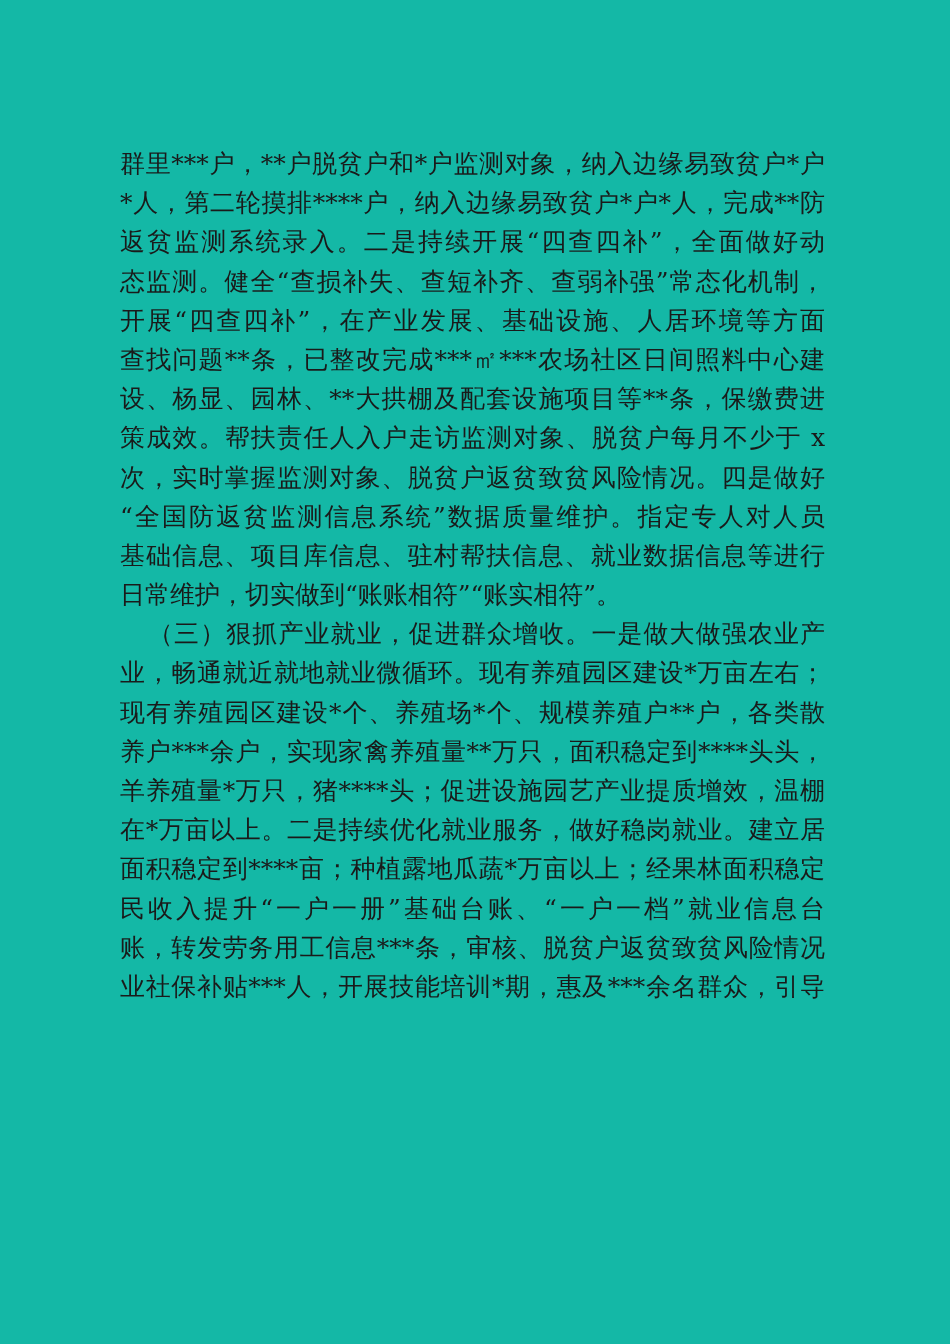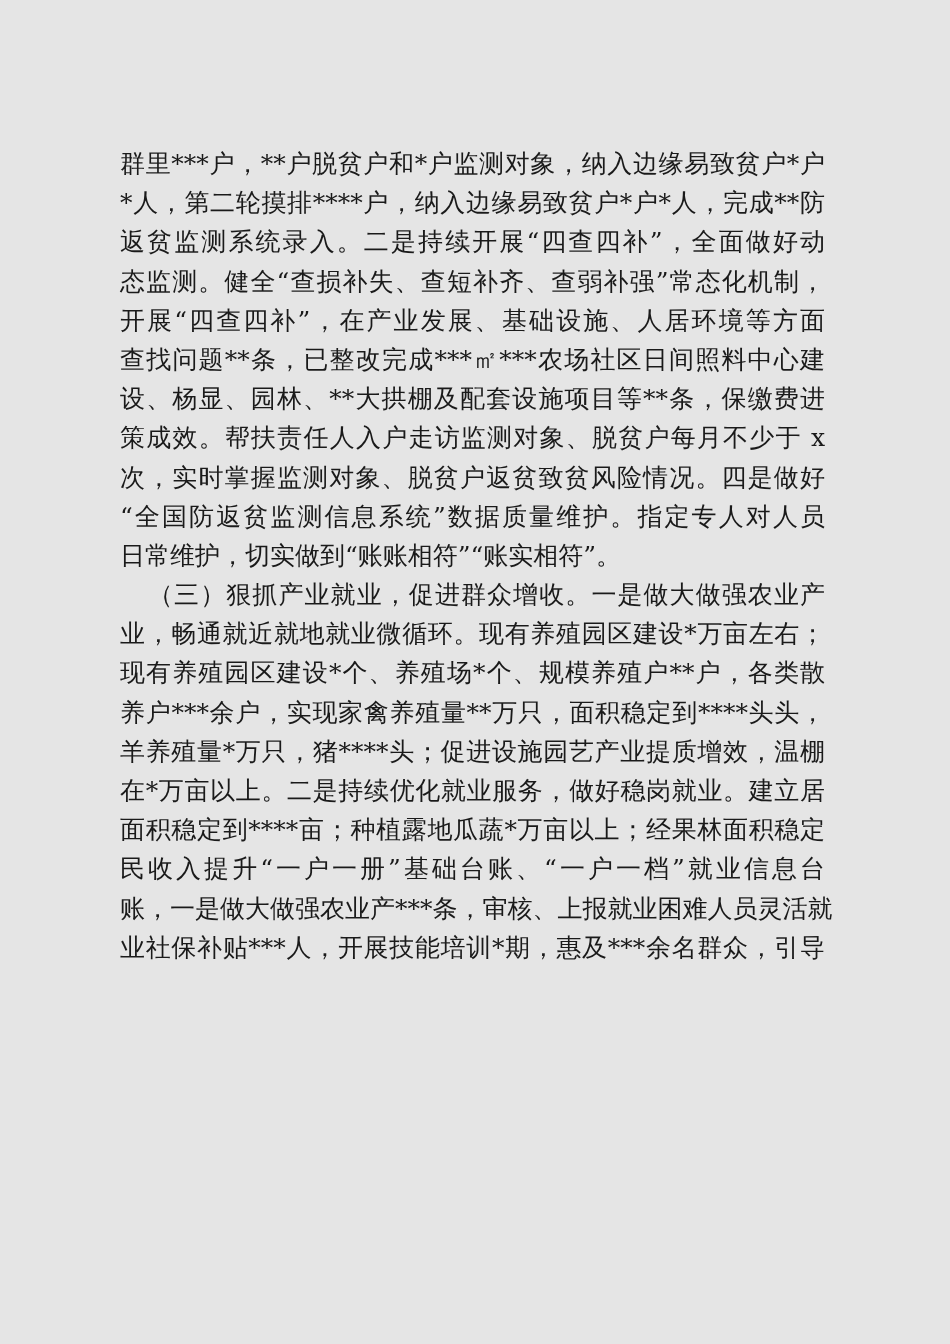--- a/index.html
+++ b/index.html
@@ -12,21 +12,21 @@
       height: 1344px;
       position: relative;
       overflow: hidden;
     }
     .page {
       position: absolute;
       left: 0;
       top: 0;
       width: 950px;
       height: 1344px;
-      background: #e5e5e5;
+      background: #14b8a6;
     }
     .text-block {
       position: absolute;
       left: 120px;
       top: 144px;
       width: 705px;
       font-family: "DejaVu Serif", "Liberation Serif", serif;
       color: #1a1a1a;
       font-size: 25px;
     }
@@ -59,30 +59,31 @@
       <div class="line">群里***户，**户脱贫户和*户监测对象，纳入边缘易致贫户*户</div>
       <div class="line">*人，第二轮摸排****户，纳入边缘易致贫户*户*人，完成**防</div>
       <div class="line">返贫监测系统录入。二是持续开展“四查四补”，全面做好动</div>
       <div class="line">态监测。健全“查损补失、查短补齐、查弱补强”常态化机制，</div>
       <div class="line">开展“四查四补”，在产业发展、基础设施、人居环境等方面</div>
       <div class="line">查找问题**条，已整改完成***㎡***农场社区日间照料中心建</div>
       <div class="line">设、杨显、园林、**大拱棚及配套设施项目等**条，保缴费进</div>
       <div class="line">策成效。帮扶责任人入户走访监测对象、脱贫户每月不少于 x</div>
       <div class="line">次，实时掌握监测对象、脱贫户返贫致贫风险情况。四是做好</div>
       <div class="line">“全国防返贫监测信息系统”数据质量维护。指定专人对人员</div>
+      <div class="line">基础信息、项目库信息、驻村帮扶信息、就业数据信息等进行</div>
       <div class="line last">日常维护，切实做到“账账相符”“账实相符”。</div>
     </div>
 
     <div>
       <div class="line indent"><span class="heading">（三）狠抓产业就业，促进群众增收。</span><span>一是做大做强农业产</span></div>
       <div class="line">业，畅通就近就地就业微循环。现有养殖园区建设*万亩左右；</div>
       <div class="line">现有养殖园区建设*个、养殖场*个、规模养殖户**户，各类散</div>
       <div class="line">养户***余户，实现家禽养殖量**万只，面积稳定到****头头，</div>
       <div class="line">羊养殖量*万只，猪****头；促进设施园艺产业提质增效，温棚</div>
       <div class="line">在*万亩以上。二是持续优化就业服务，做好稳岗就业。建立居</div>
       <div class="line">面积稳定到****亩；种植露地瓜蔬*万亩以上；经果林面积稳定</div>
       <div class="line">民收入提升“一户一册”基础台账、“一户一档”就业信息台</div>
-      <div class="line">账，一是做大做强农业产***条，审核、上报就业困难人员灵活就</div>
+      <div class="line">账，转发劳务用工信息***条，审核、脱贫户返贫致贫风险情况</div>
       <div class="line">业社保补贴***人，开展技能培训*期，惠及***余名群众，引导</div>
     </div>
 
   </div>
 </div>
 
 </body></html>

